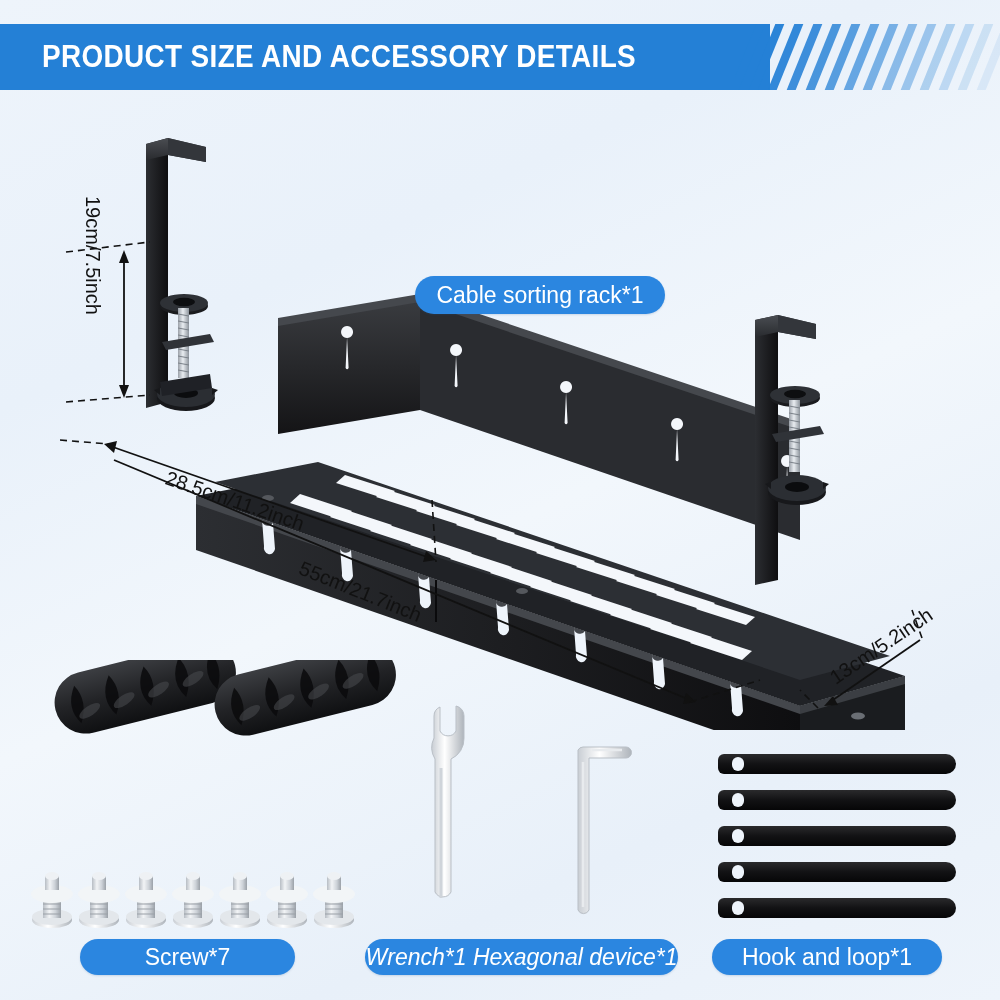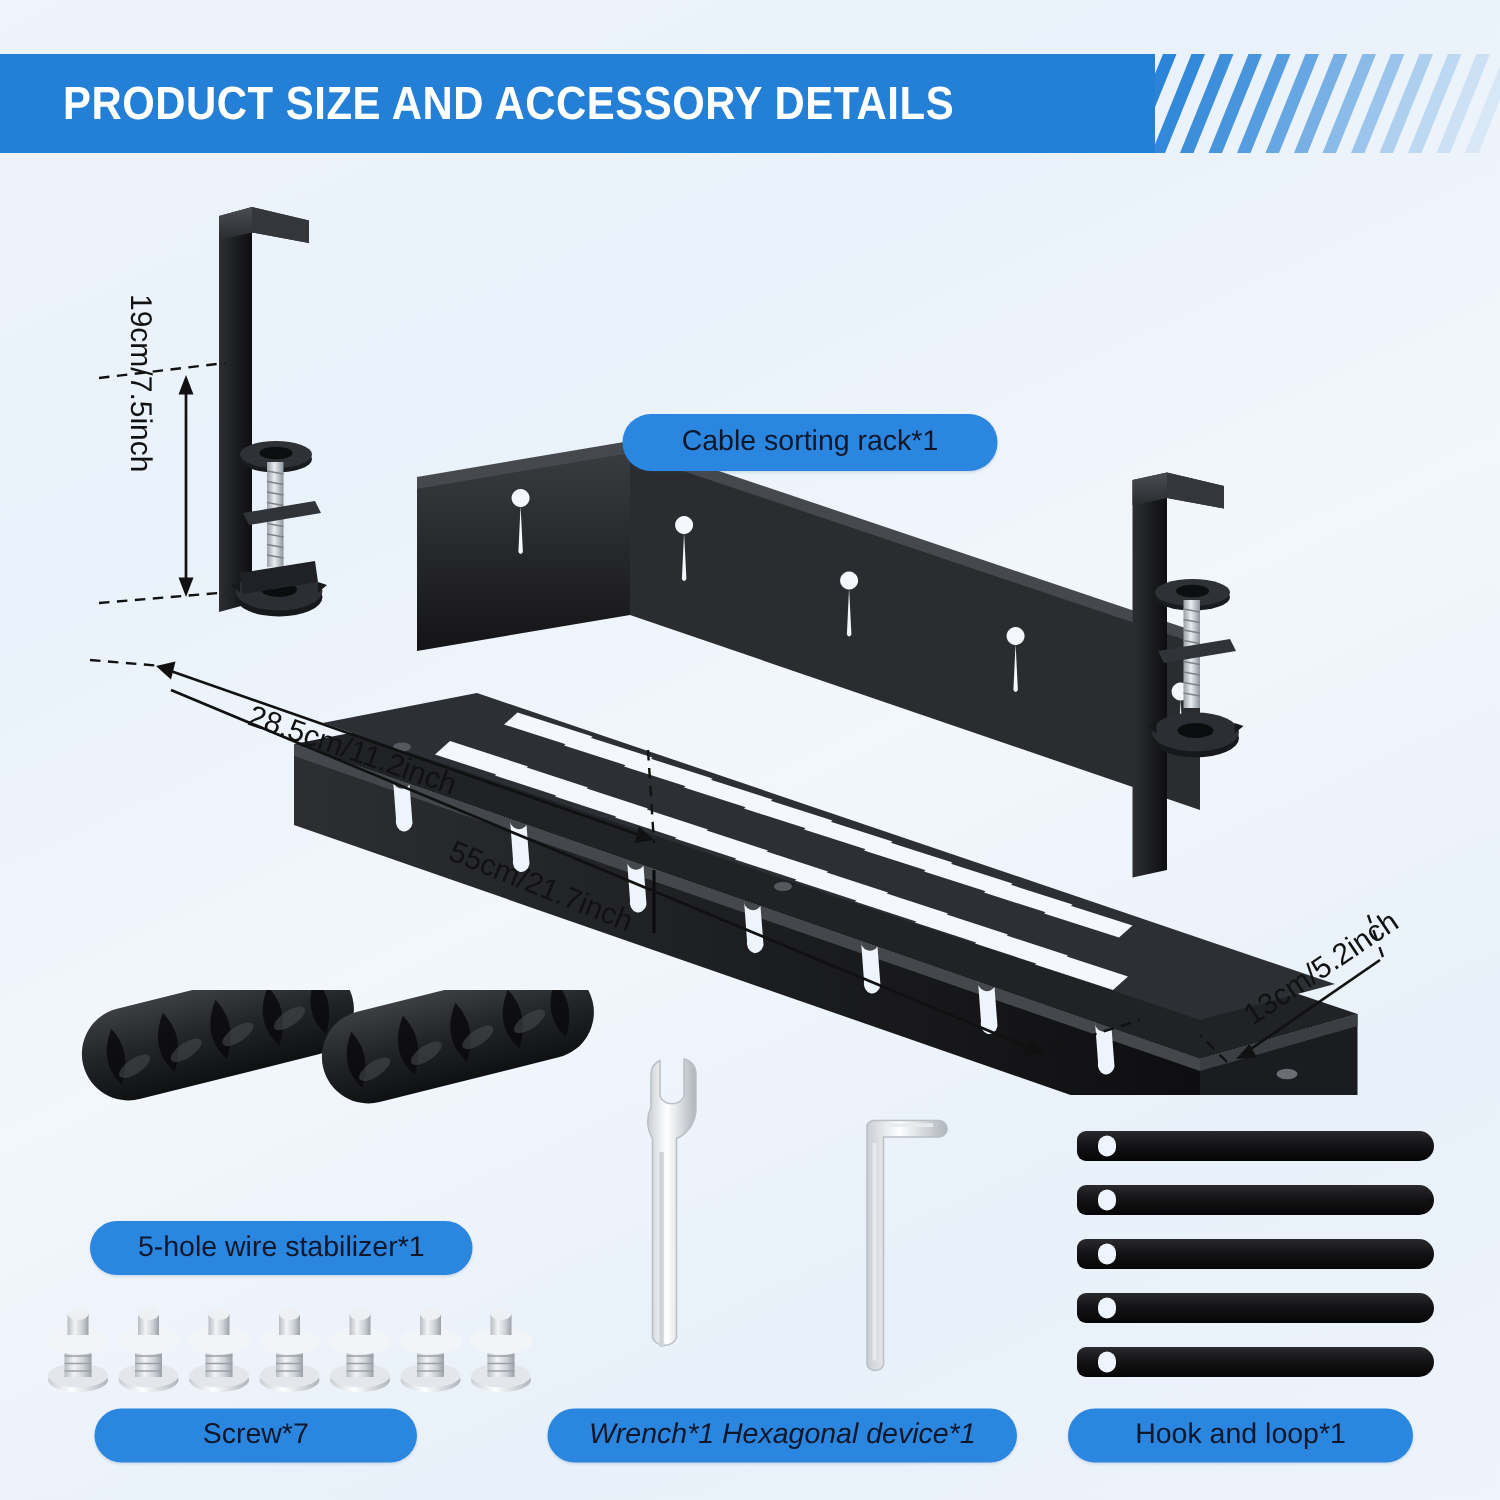--- a/index.html
+++ b/index.html
@@ -9,21 +9,21 @@
     font-family:"Liberation Sans", sans-serif;
     overflow:hidden;
   }
   #page{
     position:relative;width:1000px;height:1000px;
     background:linear-gradient(155deg,#eef4fb 0%,#e9f1fa 28%,#f2f7fc 52%,#e8f0f9 78%,#eef4fb 100%);
     overflow:hidden;
   }
   
   #header-banner{
-    position:absolute;left:0;top:36px;width:1000px;height:66px;
+    position:absolute;left:0;top:24px;width:1000px;height:66px;
   }
   .banner-solid{
     position:absolute;left:0;top:0;height:66px;width:770px;
     background:#2480d6;
   }
   .banner-stripes{
     position:absolute;left:735px;top:0;height:66px;width:265px;
     overflow:hidden;
   }
   .stripe{
@@ -39,24 +39,24 @@
     font-weight:bold;
     letter-spacing:.4px;
     transform:scaleX(.9);
     transform-origin:left center;
     white-space:nowrap;
   }
   
   .pill{
     position:absolute;
     background:#2b86e0;
-    color:#0f172a;
+    color:#ffffff;
     border-radius:24px;
     display:flex;align-items:center;justify-content:center;
-    font-size:19px;
+    font-size:23px;
     white-space:nowrap;
     box-shadow:0 1px 2px rgba(40,90,150,.18);
   }
   
   .dim{
     position:absolute;
     color:#111;
     font-size:20px;
     white-space:nowrap;
     font-family:"Liberation Sans", sans-serif;
@@ -468,21 +468,20 @@
         <path d="M0,6 a6,6 0 0 1 6,-6 l222,0 a10,10 0 0 1 0,20 l-222,0 a6,6 0 0 1 -6,-6 Z" fill="url(#velcro)"></path>
         <rect x="14" y="3" width="12" height="14" rx="6" fill="#eef4fb"></rect>
       </g>
       <g transform="translate(718,238)">
         <path d="M0,6 a6,6 0 0 1 6,-6 l222,0 a10,10 0 0 1 0,20 l-222,0 a6,6 0 0 1 -6,-6 Z" fill="url(#velcro)"></path>
         <rect x="14" y="3" width="12" height="14" rx="6" fill="#eef4fb"></rect>
       </g>
     </g>
   </svg>
 
-  <div class="pill" style="left:60px;top:814px;width:255px;height:36px;">5-hole wire stabilizer*1</div>
-
-  <div class="pill" style="left:63px;top:939px;width:215px;height:36px;">Screw*7</div>
+
+  <div class="pill" style="left:80px;top:939px;width:215px;height:36px;">Screw*7</div>
 
   <div class="pill" style="left:365px;top:939px;width:313px;height:36px;font-style:italic;">Wrench*1 Hexagonal device*1</div>
 
   <div class="pill" style="left:712px;top:939px;width:230px;height:36px;">Hook and loop*1</div>
 
 </div>
 
 </body></html>

